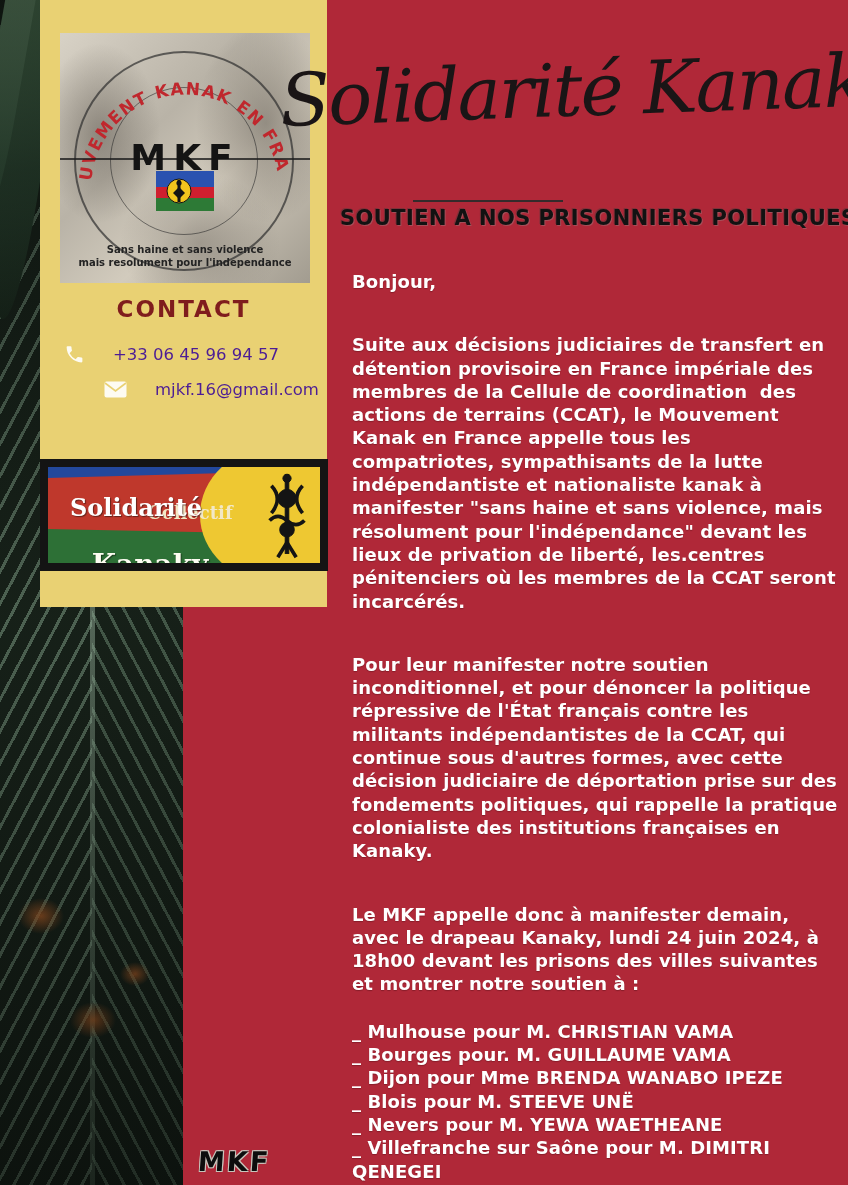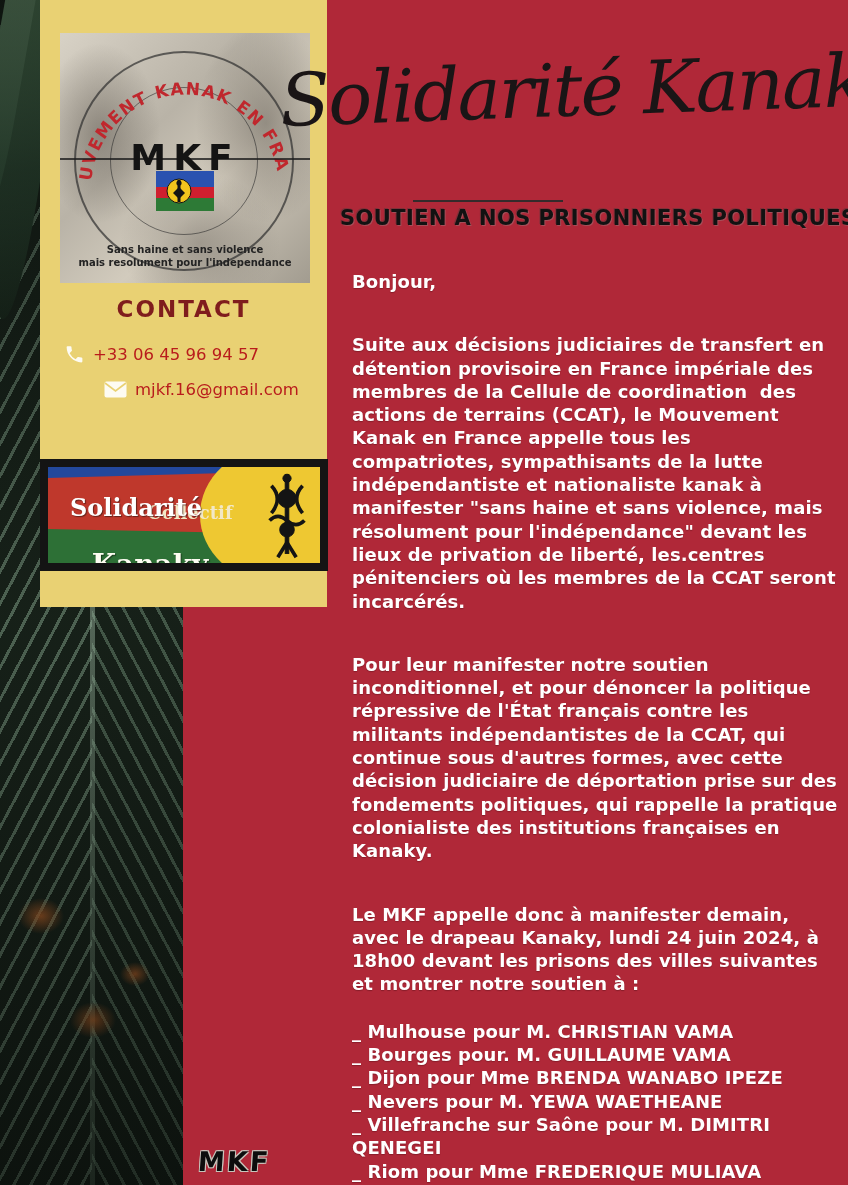--- a/index.html
+++ b/index.html
@@ -46,22 +46,22 @@
   .mkf-logo svg.arc{position:absolute;left:0;top:0;}
   .mkf-logo .mid-line{position:absolute;left:0;right:0;top:125px;height:2px;background:rgba(30,30,30,.8);}
   .mkf-acronym{position:absolute;left:0;right:0;top:104px;text-align:center;
     font-size:36px;font-weight:900;letter-spacing:7px;color:#141414;}
   .mkf-flag{position:absolute;left:96px;top:138px;}
   .mkf-motto{position:absolute;left:0;right:0;bottom:14px;text-align:center;
     font-size:10px;font-weight:700;color:#232323;line-height:1.25;}
   
   .contact-heading{position:absolute;left:0;right:0;top:296px;text-align:center;
     font-size:23px;letter-spacing:2px;font-weight:600;color:#7f1d1d;}
-  .contact-row{position:absolute;left:24px;display:flex;align-items:center;gap:8px;
-    font-size:16.5px;color:#b91c1c;}
+  .contact-row{position:absolute;left:24px;display:flex;align-items:center;gap:28px;
+    font-size:16.5px;color:#4c1d95;}
   .row-phone{top:344px;}
   .row-email{top:380px;margin-left:40px;}
   
   .collectif{position:absolute;left:0;top:459px;width:288px;height:112px;background:#141414;padding:8px;}
   .cl-inner{position:relative;width:100%;height:100%;background:#bf382c;overflow:hidden;}
   .cl-blue{position:absolute;left:0;top:-3px;width:72%;height:14px;background:#23489c;
     transform:skewY(-1.6deg);transform-origin:left top;}
   .cl-green{position:absolute;left:0;bottom:-2px;width:72%;height:36px;background:#2d7036;
     transform:skewY(1.2deg);transform-origin:left bottom;}
   .cl-yellow-rect{position:absolute;right:0;top:0;bottom:0;width:44px;background:#eec832;}
@@ -190,20 +190,21 @@
 
   <div class="content">
     <p class="gap">Bonjour,</p>
     <p class="gap">Suite aux décisions judiciaires de transfert en détention provisoire en France impériale des membres de la Cellule de coordination  des actions de terrains (CCAT), le Mouvement Kanak en France appelle tous les compatriotes, sympathisants de la lutte indépendantiste et nationaliste kanak à manifester "sans haine et sans violence, mais résolument pour l'indépendance" devant les lieux de privation de liberté, les.centres pénitenciers où les membres de la CCAT seront incarcérés.</p>
     <p class="gap">Pour leur manifester notre soutien inconditionnel, et pour dénoncer la politique répressive de l'État français contre les militants indépendantistes de la CCAT, qui continue sous d'autres formes, avec cette décision judiciaire de déportation prise sur des fondements politiques, qui rappelle la pratique colonialiste des institutions françaises en Kanaky.</p>
     <p>Le MKF appelle donc à manifester demain, avec le drapeau Kanaky, lundi 24 juin 2024, à 18h00 devant les prisons des villes suivantes et montrer notre soutien à :</p>
     <div class="cities">
       <div class="city">_ Mulhouse pour M. CHRISTIAN VAMA</div>
       <div class="city">_ Bourges pour. M. GUILLAUME VAMA</div>
       <div class="city">_ Dijon pour Mme BRENDA WANABO IPEZE</div>
+      <div class="city">_ Blois pour M. STEEVE UNË</div>
       <div class="city">_ Nevers pour M. YEWA WAETHEANE</div>
       <div class="city">_ Villefranche sur Saône pour M. DIMITRI QENEGEI</div>
       <div class="city">_ Riom pour Mme FREDERIQUE MULIAVA</div>
     </div>
   </div>
 
   <div class="footer-brand">MKF</div>
 
 </div>
 

